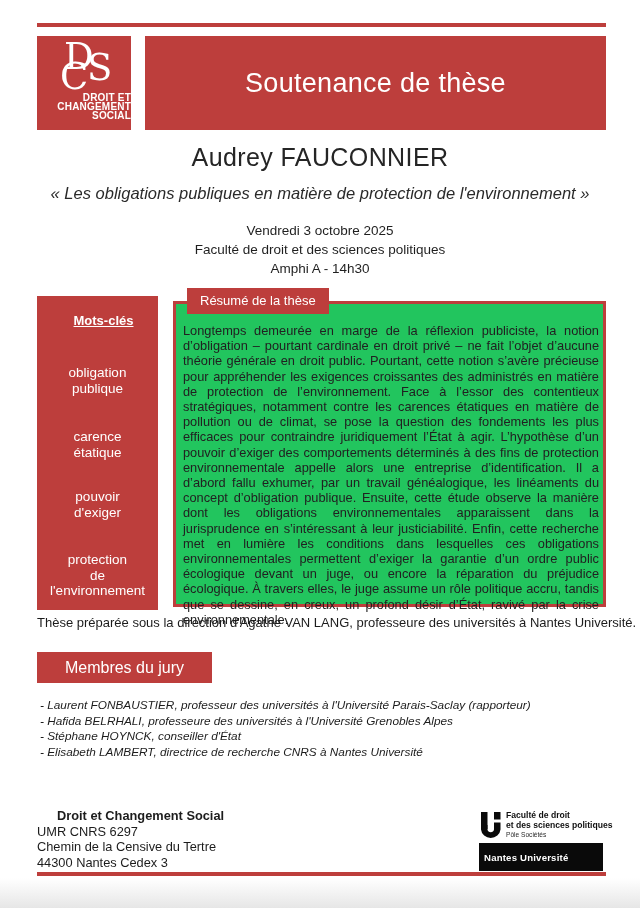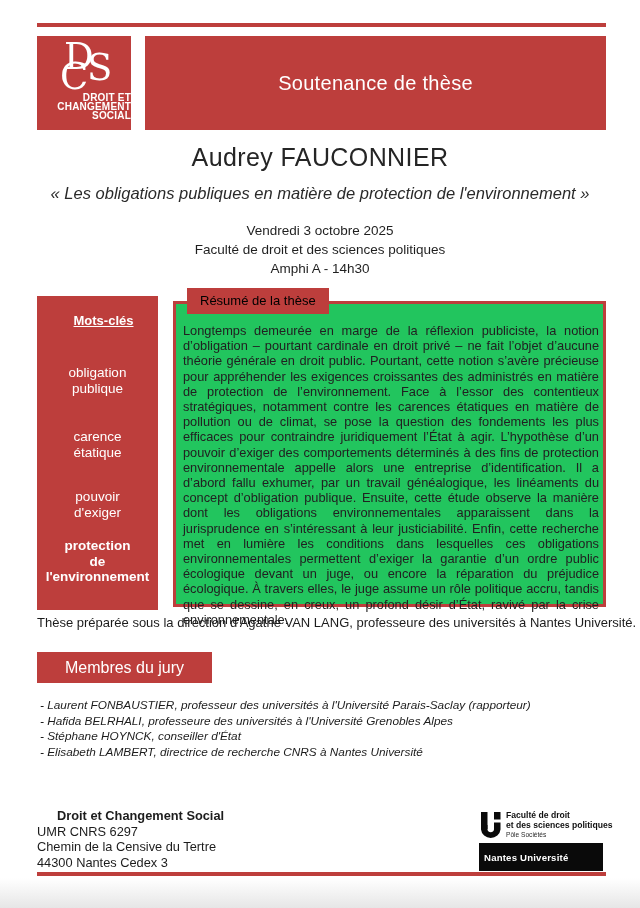--- a/index.html
+++ b/index.html
@@ -38,21 +38,21 @@
   .logo-sub {
     position: absolute; left: 0; right: 0; bottom: 10px;
     text-align: right; font-weight: bold;
     font-size: 10px; line-height: 9px; letter-spacing: 0.2px;
   }
   .banner {
     position: absolute;
     left: 145px; top: 36px;
     width: 461px; height: 94px;
     display: flex; align-items: center; justify-content: center;
-    color: #ffffff; font-size: 20px; letter-spacing: 0.3px;
+    color: #ffffff; font-size: 27px; letter-spacing: 0.3px;
   }
 
   
   .name {
     position: absolute; left: 0; top: 143px; width: 640px;
     text-align: center; font-size: 25px; color: #252525; letter-spacing: 0.4px;
   }
   .thesis-title {
     position: absolute; left: 0; top: 184px; width: 640px;
     text-align: center; font-style: italic; font-size: 16.5px; color: #2a2a2a;
@@ -75,35 +75,35 @@
     text-decoration: underline;
     padding-left: 12px;
   }
   .kw-item {
     white-space: pre-line;
     font-size: 13.5px; line-height: 15.5px;
   }
   .kw-1 { margin-top: 37px; }
   .kw-2 { margin-top: 33px; }
   .kw-3 { margin-top: 29px; }
-  .kw-4 { margin-top: 18px; font-weight: bold; }
+  .kw-4 { margin-top: 32px; }
 
   
   .abstract-box {
     position: absolute;
     left: 173px; top: 301px;
     width: 433px; height: 306px;
     border: 3px solid #bd3e3c;
     background: #22c55e;
   }
   .abstract-label {
     position: absolute;
     left: 187px; top: 288px;
     padding: 5px 13px 6px 13px;
-    color: #000000; font-size: 13px;
+    color: #ffffff; font-size: 13px;
     z-index: 2;
   }
   .abstract-text {
     position: absolute;
     left: 7px; top: 19px;
     width: 416px;
     text-align: justify;
     font-size: 12.8px; line-height: 15.2px;
     color: #212121;
   }

